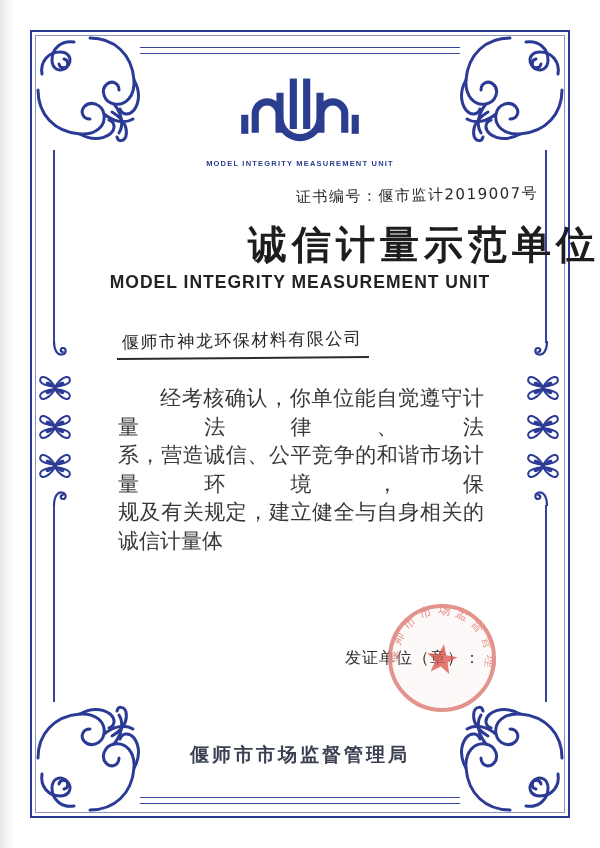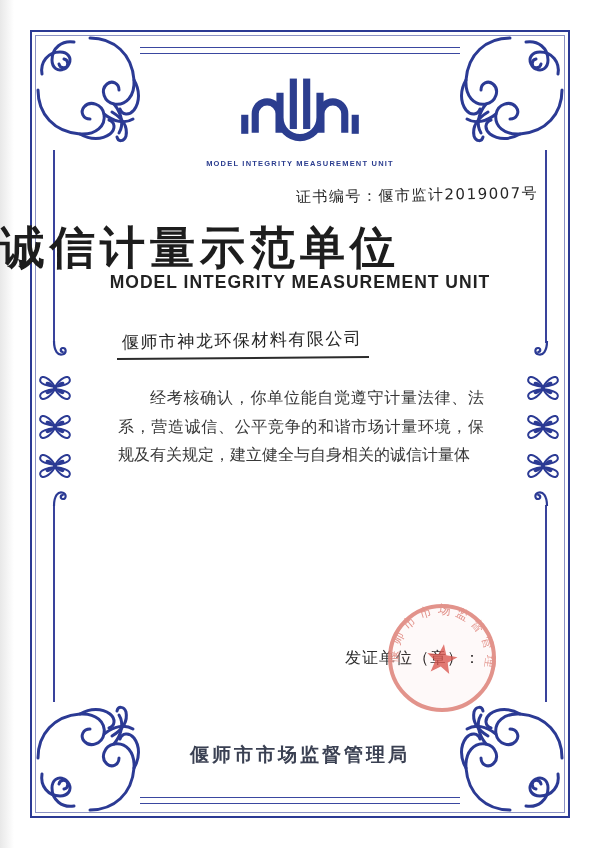--- a/index.html
+++ b/index.html
@@ -41,30 +41,30 @@
   .butterfly .bfill path,.butterfly .bfill ellipse{fill:var(--border-blue);}
   
   .logo-block{position:absolute;top:70px;left:0;right:0;text-align:center;}
   .logo-svg path{stroke:var(--logo-blue);fill:none;stroke-width:7.5;}
   .logo-caption{margin-top:5px;font-size:7.5px;font-weight:bold;letter-spacing:1.2px;
     color:var(--logo-blue);}
   
   .handwriting{color:var(--ink-color);letter-spacing:1.5px;transform:rotate(-1deg);
     font-family:"DejaVu Sans",sans-serif;}
   .cert-no{position:absolute;top:186px;right:62px;font-size:15px;}
-  .title-cn{position:absolute;top:218px;left:0;right:0;text-align:left;
+  .title-cn{position:absolute;top:218px;left:0;right:0;text-align:right;
     font-family:"DejaVu Serif","Liberation Serif",serif;font-weight:bold;
-    font-size:45px;letter-spacing:5px;color:var(--title-color);}
+    font-size:39px;letter-spacing:5px;color:var(--title-color);}
   .title-en{position:absolute;top:272px;left:0;right:0;text-align:center;
     font-weight:bold;font-size:17.5px;letter-spacing:1px;color:#222;}
   .company{position:absolute;top:329px;left:122px;font-size:17px;}
   .company-underline{position:absolute;top:357px;left:117px;width:252px;height:2px;
     background:#2b2b2b;transform:rotate(-0.4deg);}
   .body-block{position:absolute;top:384px;left:118px;width:366px;
-    font-size:16px;line-height:28.6px;color:var(--body-color);font-family:Liberation Serif, serif;}
+    font-size:21px;line-height:28.6px;color:var(--body-color);font-family:Liberation Serif, serif;}
   .body-line{text-align:justify;text-align-last:justify;}
   .body-line:first-child{text-indent:2em;}
   .body-line:last-child{text-align-last:left;}
   .issuer-row{position:absolute;top:648px;left:312px;font-size:16px;color:#2e2e2e;
     letter-spacing:1px;margin-left:33px;}
   .seal{position:absolute;left:372px;top:588px;width:140px;height:140px;opacity:.92;}
   .seal .seal-ring{stroke:var(--seal-red);fill:rgba(231,140,132,0.05);stroke-width:4;}
   .seal .seal-star{fill:var(--star-red);opacity:.85;}
   .seal .seal-arc-text{fill:var(--seal-red);font-size:12.5px;letter-spacing:5px;
     font-family:"Liberation Sans",sans-serif;}

